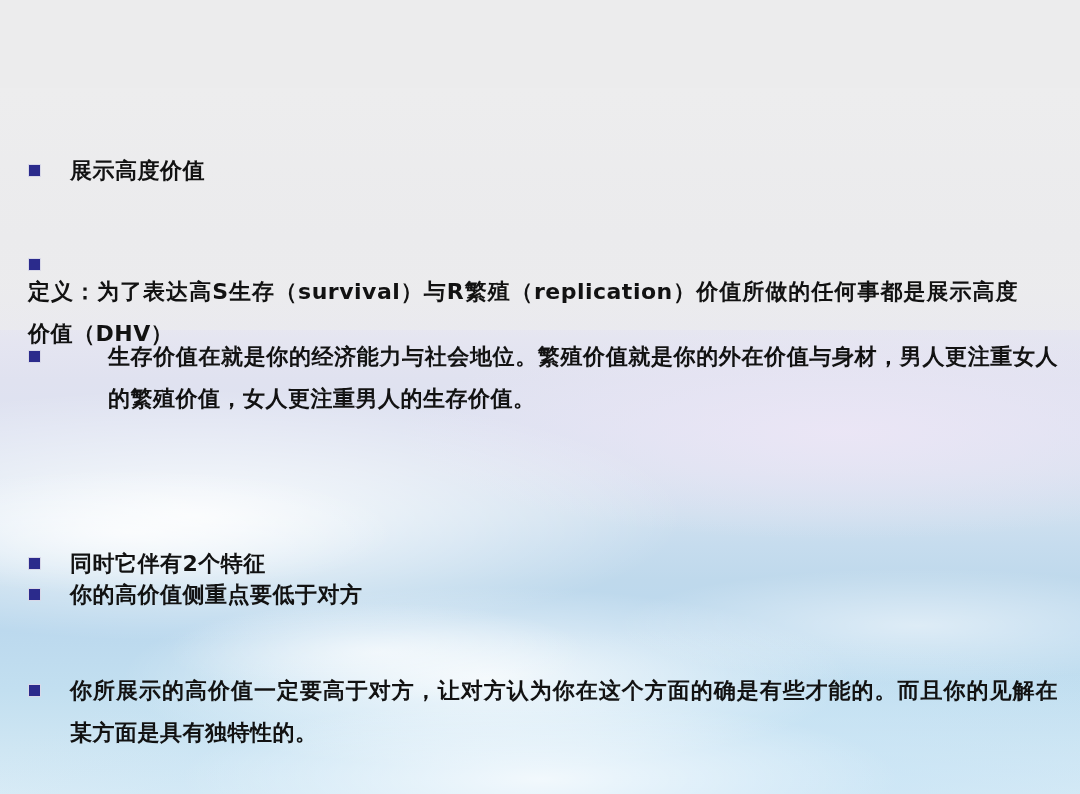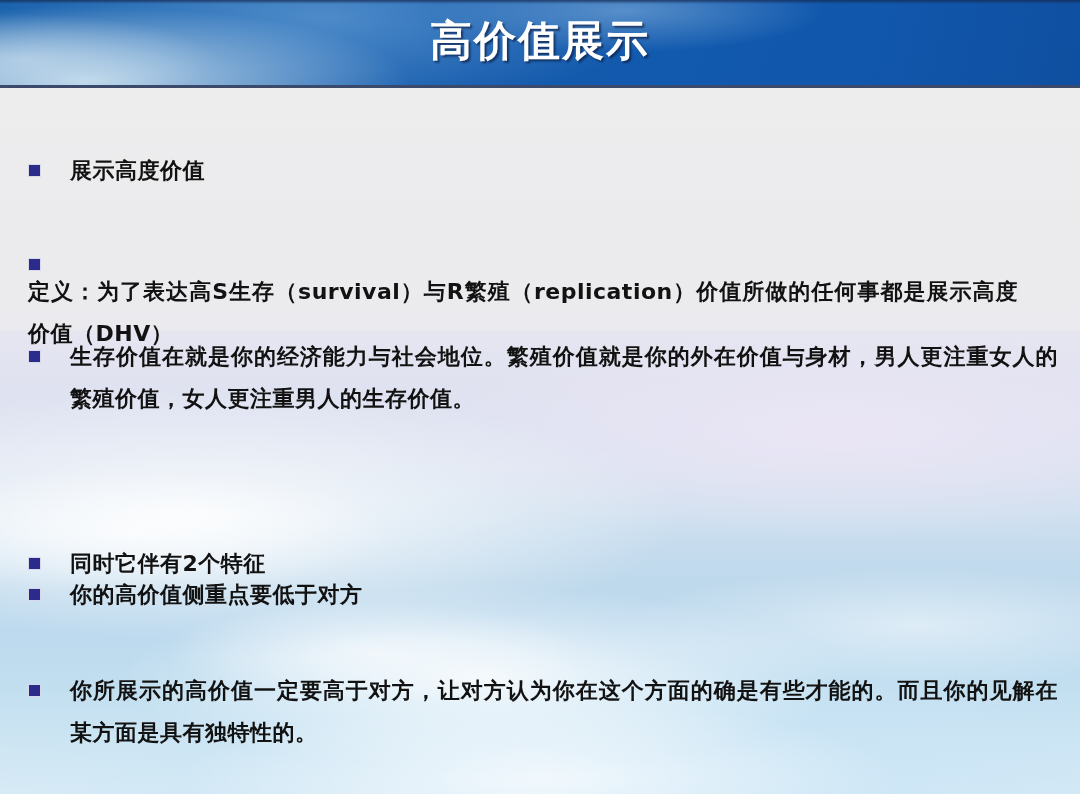--- a/index.html
+++ b/index.html
@@ -125,21 +125,21 @@
     flex: 1 1 auto;
     color: #121212;
     font-size: 22px;
     line-height: 42px;
     font-weight: 700;
     letter-spacing: 0.5px;
     text-align: justify;
   }
   .b1  { top: 62px;  }
   .b2  { top: 156px; flex-direction: column; }
-  .b3  { top: 248px; }
+  .b3  { top: 248px; gap: 38px; }
   .b4  { top: 455px; }
   .b5  { top: 486px; }
   .b6  { top: 582px; }
 
   .b2 .bullet-text,
   .b3 .bullet-text,
   .b6 .bullet-text { width: 990px; }
 
   
   .watermark {
@@ -161,52 +161,49 @@
 </head>
 <body>
 
 <div id="slide">
 
   <div class="bg-base"></div>
   <div class="bg-clouds"></div>
   <div class="bg-cloud-swirl"></div>
   <div class="bg-top-white"></div>
 
-  <div class="title-bar">
-    <div class="title-text">高价值展示</div>
+
+  <div class="content">
+
+    <div class="bullet-row b1">
+      <span class="bullet-marker"></span>
+      <span class="bullet-text">展示高度价值</span>
+    </div>
+
+    <div class="bullet-row b2">
+      <span class="bullet-marker"></span>
+      <span class="bullet-text">定义：为了表达高S生存（survival）与R繁殖（replication）价值所做的任何事都是展示高度价值（DHV）</span>
+    </div>
+
+    <div class="bullet-row b3">
+      <span class="bullet-marker"></span>
+      <span class="bullet-text">生存价值在就是你的经济能力与社会地位。繁殖价值就是你的外在价值与身材，男人更注重女人的繁殖价值，女人更注重男人的生存价值。</span>
+    </div>
+
+    <div class="bullet-row b4">
+      <span class="bullet-marker"></span>
+      <span class="bullet-text">同时它伴有2个特征</span>
+    </div>
+
+    <div class="bullet-row b6">
+      <span class="bullet-marker"></span>
+      <span class="bullet-text">你所展示的高价值一定要高于对方，让对方认为你在这个方面的确是有些才能的。而且你的见解在某方面是具有独特性的。</span>
+    </div>
+
+    <div class="bullet-row b5">
+      <span class="bullet-marker"></span>
+      <span class="bullet-text">你的高价值侧重点要低于对方</span>
+    </div>
+
   </div>
 
-  <div class="content">
-
-    <div class="bullet-row b1">
-      <span class="bullet-marker"></span>
-      <span class="bullet-text">展示高度价值</span>
-    </div>
-
-    <div class="bullet-row b2">
-      <span class="bullet-marker"></span>
-      <span class="bullet-text">定义：为了表达高S生存（survival）与R繁殖（replication）价值所做的任何事都是展示高度价值（DHV）</span>
-    </div>
-
-    <div class="bullet-row b3">
-      <span class="bullet-marker"></span>
-      <span class="bullet-text">生存价值在就是你的经济能力与社会地位。繁殖价值就是你的外在价值与身材，男人更注重女人的繁殖价值，女人更注重男人的生存价值。</span>
-    </div>
-
-    <div class="bullet-row b4">
-      <span class="bullet-marker"></span>
-      <span class="bullet-text">同时它伴有2个特征</span>
-    </div>
-
-    <div class="bullet-row b6">
-      <span class="bullet-marker"></span>
-      <span class="bullet-text">你所展示的高价值一定要高于对方，让对方认为你在这个方面的确是有些才能的。而且你的见解在某方面是具有独特性的。</span>
-    </div>
-
-    <div class="bullet-row b5">
-      <span class="bullet-marker"></span>
-      <span class="bullet-text">你的高价值侧重点要低于对方</span>
-    </div>
-
-  </div>
-
 
 </div>
 
 </body></html>

